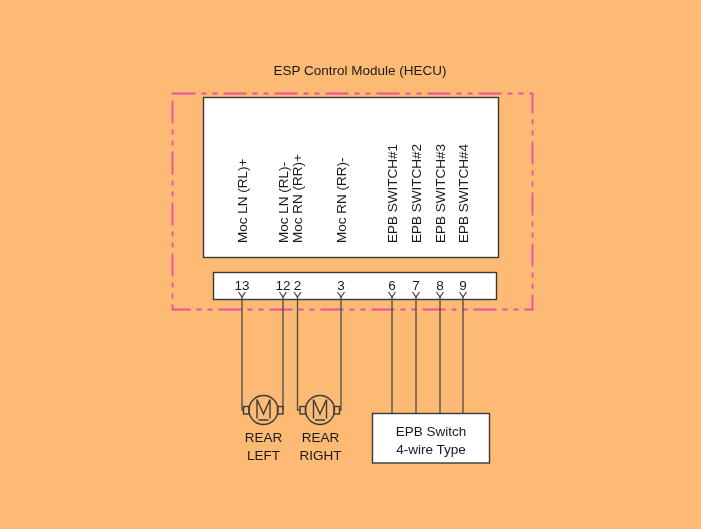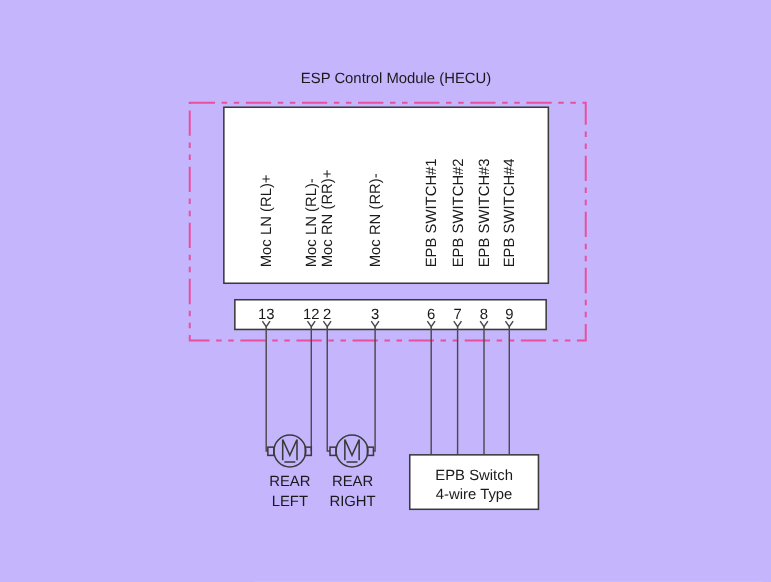--- a/index.html
+++ b/index.html
@@ -4,21 +4,21 @@
 <style>
   html, body {
     margin: 0;
     padding: 0;
     background: #ffffff;
   }
   .stage {
     position: relative;
     width: 701px;
     height: 529px;
-    background: #c4b5fd;
+    background: #fdba74;
     font-family: "Liberation Sans", sans-serif;
     overflow: hidden;
   }
   svg text {
     font-family: "Liberation Sans", sans-serif;
     fill: #1a1a1a;
   }
   .diagram-line {
     stroke: #3a3a3a;
     stroke-width: 1.4;

